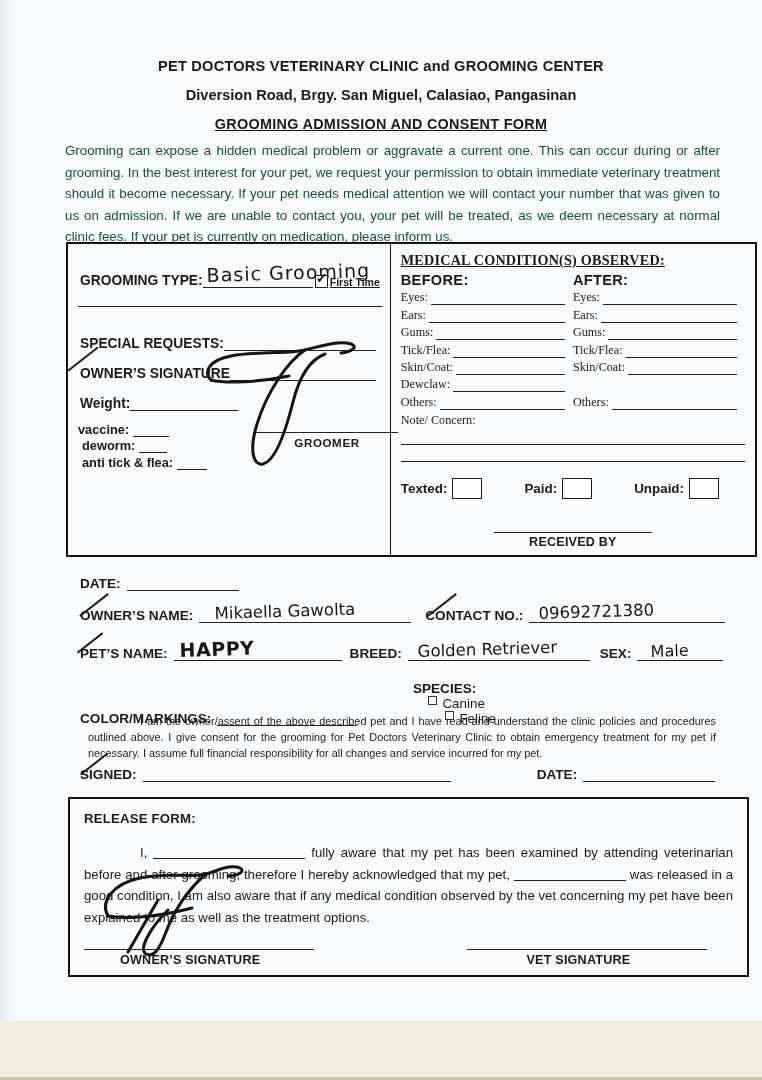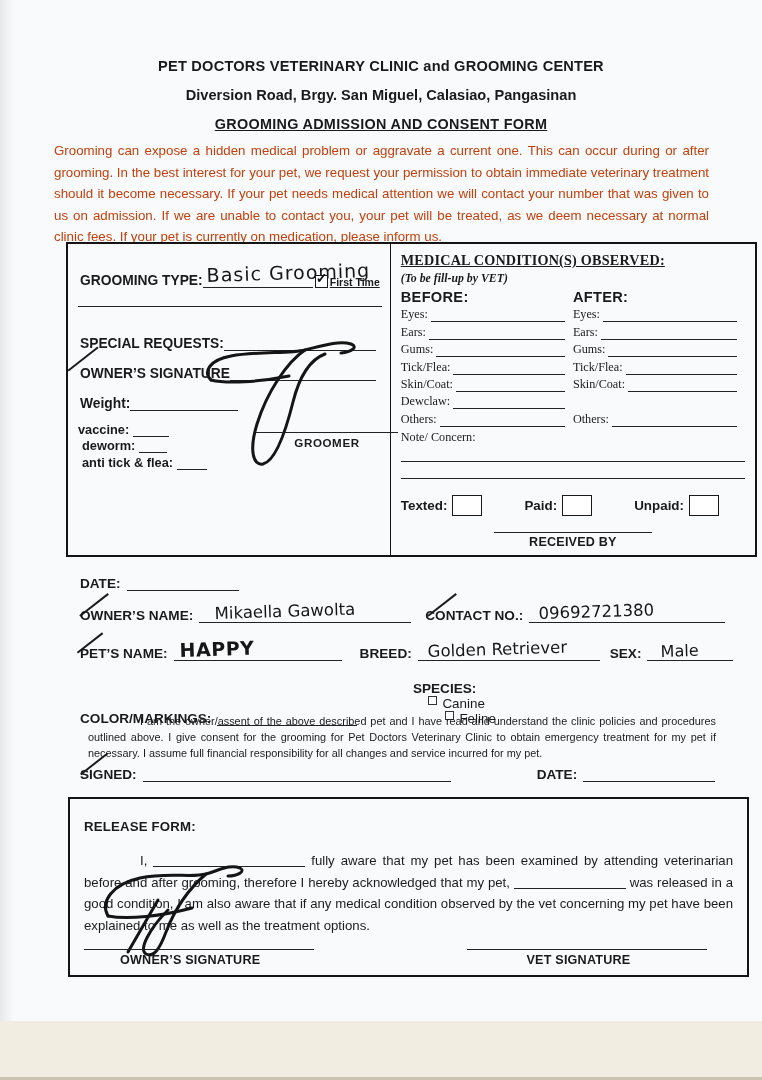--- a/index.html
+++ b/index.html
@@ -12,22 +12,22 @@
   .tray-strip { position:absolute; left:0; right:0; top:1021px; height:59px; background:#f1ede1; }
   .tray-strip::after { content:""; position:absolute; left:0; right:0; bottom:0; height:3px; background:#c9c4b2; }
 
   
   .header { position:absolute; top:58px; left:0; width:100%; text-align:center; }
   .h-line1 { font-size:14.6px; font-weight:bold; letter-spacing:.2px; }
   .h-line2 { font-size:14.6px; font-weight:bold; margin-top:13px; }
   .h-line3 { font-size:14.4px; font-weight:bold; text-decoration:underline; margin-top:13px; letter-spacing:.3px; }
 
   
-  .intro { position:absolute; top:140px; left:54px; width:655px; font-size:13.3px;
-    line-height:21.5px; text-align:justify; color:#c2410c; }
+  .intro { position:absolute; top:140px; left:65px; width:655px; font-size:13.3px;
+    line-height:21.5px; text-align:justify; color:#14532d; }
 
   
   .panel-box { position:absolute; top:242px; left:66px; width:691px; height:315px;
     border:2.2px solid #141414; display:flex; }
   .gp { position:relative; width:337px; border-right:1.8px solid #141414; }
   .mc { position:relative; flex:1; padding:8px 10px 0 10px; font-family:"Liberation Serif", serif; }
 
   .line { border-bottom:1.4px solid #222; }
   .blankline { position:relative; border-bottom:1.4px solid #222; height:15px; }
   .blankline .hand { position:absolute; bottom:-1px; white-space:nowrap; }
@@ -113,21 +113,21 @@
   .consent { position:absolute; top:714px; left:88px; width:628px; font-size:10.9px;
     line-height:15.8px; text-align:justify; text-indent:52px; color:#1c1c1c; }
 
   .row-signed { top:767px; left:80px; }
   .sg-blank { width:308px; }
   .row-signed .date2-label { margin-left:86px; }
   .dt2-blank { width:132px; }
 
   
   .release-box { position:absolute; top:797px; left:68px; width:681px; height:180px;
-    border:2px solid #141414; padding:20px 14px 0 14px; }
+    border:2px solid #141414; padding:12px 14px 0 14px; }
   .rf-title { font-size:13.2px; font-weight:bold; letter-spacing:.2px; }
   .rf-para { margin-top:16px; font-size:13.2px; line-height:21.5px; text-align:justify;
     text-indent:56px; color:#1c1c1c; }
   .iblank { display:inline-block; border-bottom:1.4px solid #222; height:12px; transform:translateY(2px); }
   .ib1 { width:152px; } .ib2 { width:112px; }
   .rf-sigs { position:absolute; left:14px; right:14px; bottom:8px; display:flex; }
   .rf-sig-col { position:relative; width:50%; }
   .rf-sig-col .line { width:230px; }
   .rf-sig-lbl { font-size:12.6px; font-weight:bold; margin-top:3px; margin-left:36px; letter-spacing:.2px; }
   .rf-sig-col.vet .line { margin-left:58px; width:240px; }
@@ -202,21 +202,20 @@
       </div>
 
       <div class="groomer-block">
         <div class="line"></div>
         <div class="groomer-label">GROOMER</div>
       </div>
     </div>
 
     <div class="mc">
       <div class="mc-title">MEDICAL CONDITION(S) OBSERVED:</div>
-      <div class="mc-sub">(To be fill-up by VET)</div>
       <div class="mc-head">
         <div>BEFORE:</div>
         <div>AFTER:</div>
       </div>
 
       <div class="mc-row">
         <div class="mc-cell">
             <span class="lbl">Eyes:</span>
             <span class="line"></span>
           </div>
@@ -325,21 +324,21 @@
     </span>
   </div>
   <span class="slash" style="top:604px; left:76px; width:36px;"></span>
   <span class="slash" style="top:604px; left:424px; width:36px;"></span>
 
   <div class="d-row row-pet">
     <span class="d-label">PET’S NAME:</span>
     <span class="blankline pn-blank">
       <span class="hand">HAPPY</span>
     </span>
-    <span class="d-label" style="margin-left:18px;">BREED:</span>
+    <span class="d-label" style="margin-left:8px;">BREED:</span>
     <span class="blankline br-blank">
       <span class="hand">Golden Retriever</span>
     </span>
     <span class="d-label" style="margin-left:10px;">SEX:</span>
     <span class="blankline sx-blank">
       <span class="hand">Male</span>
     </span>
   </div>
   <span class="slash" style="top:642px; left:74px; width:32px;"></span>
 

